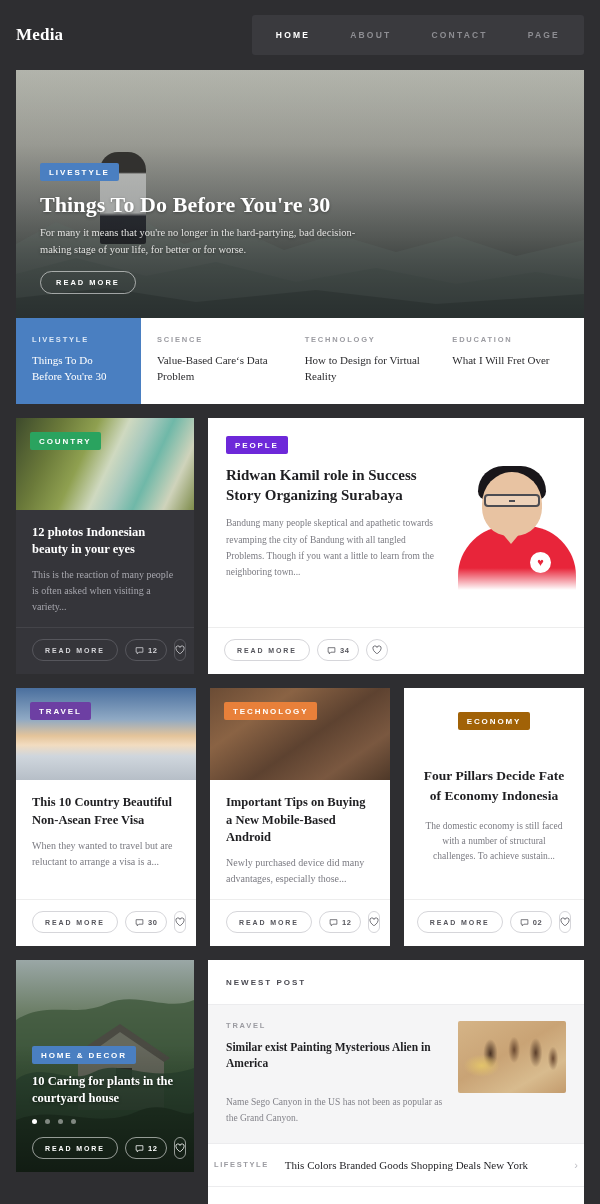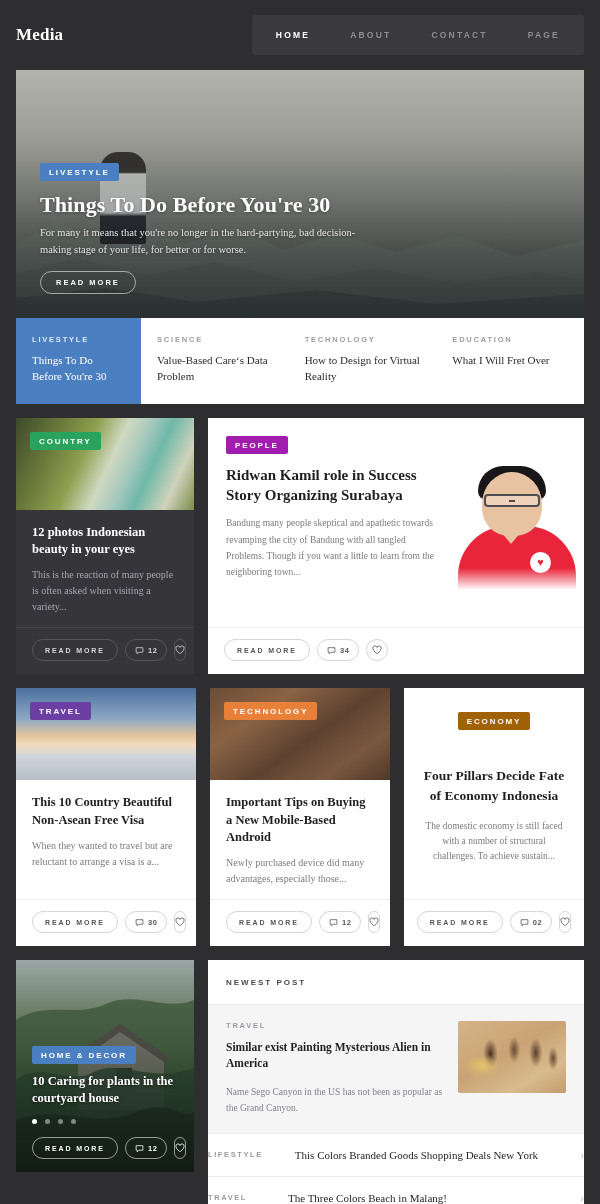--- a/index.html
+++ b/index.html
@@ -194,35 +194,35 @@
   }
   .feat { display: flex; padding: 16px 18px 17px; background: #f5f5f6; gap: 14px; }
   .feat-left { flex: 1; }
   .feat-cat { font-size: 7.5px; letter-spacing: 1.8px; font-weight: 700; color: #9b9ba1; }
   .feat-title {
     font-family: "Liberation Serif", serif; font-weight: 700; font-size: 11.5px;
     line-height: 1.4; color: #1f1f22; margin-top: 9px;
   }
   .feat-ex {
     font-family: "Liberation Serif", serif; font-size: 9.5px; line-height: 1.6;
-    color: #83838a; margin-top: 14px;
+    color: #83838a; margin-top: 24px;
   }
   .feat-thumb {
     width: 108px; height: 72px; border-radius: 2px; flex: 0 0 108px;
     background:
       radial-gradient(ellipse 26px 16px at 22% 62%, #e3c46a 0%, rgba(227,196,106,0) 70%),
       radial-gradient(ellipse 10px 20px at 30% 45%, #4a3324 0%, rgba(74,51,36,0) 72%),
       radial-gradient(ellipse 8px 18px at 52% 40%, #6b4a31 0%, rgba(107,74,49,0) 74%),
       radial-gradient(ellipse 9px 20px at 72% 44%, #5a3e2a 0%, rgba(90,62,42,0) 74%),
       radial-gradient(ellipse 7px 16px at 88% 52%, #6b4a31 0%, rgba(107,74,49,0) 75%),
       linear-gradient(150deg, #d5b487 0%, #c9a375 45%, #d8bb8e 75%, #c39b6d 100%);
     align-self: flex-start;
   }
   .list-row {
-    display: flex; align-items: center; gap: 32px; padding: 15px 0;
+    display: flex; align-items: center; gap: 16px; padding: 15px 6px;
     border-top: 1px solid #ececee; cursor: pointer;
   }
   .list-cat {
     font-size: 7.5px; letter-spacing: 1.6px; font-weight: 700; color: #9b9ba1;
     flex: 0 0 48px;
   }
   .list-title {
     font-family: "Liberation Serif", serif; font-size: 11px; color: #26262a; flex: 1;
   }
   .chev { color: #bdbdc3; font-size: 11px; }
@@ -300,21 +300,21 @@
             <svg width="10" height="10" viewBox="0 0 16 16">
                 <path d="M8 14S1.5 9.8 1.5 5.6A3.1 3.1 0 0 1 8 4a3.1 3.1 0 0 1 6.5 1.6C14.5 9.8 8 14 8 14z" fill="none" stroke="currentColor" stroke-width="1.3"></path>
               </svg>
           </span>
         </div>
       </div>
 
       <div class="people-card">
         <div class="people-top">
           <div class="people-left">
-            <span class="badge" style="background:#a21caf">PEOPLE</span>
+            <span class="badge" style="background:#6d28d9">PEOPLE</span>
             <div class="people-title">Ridwan Kamil role in Success Story Organizing Surabaya</div>
             <div class="people-ex">Bandung many people skeptical and apathetic towards revamping the city of Bandung with all tangled Problems. Though if you want a little to learn from the neighboring town...</div>
           </div>
           <div class="people-photo">
             <div class="ph-body"></div>
             <div class="ph-collar"></div>
             <div class="ph-hair"></div>
             <div class="ph-head"></div>
             <div class="ph-glass"></div>
             <div class="ph-logo">♥</div>

